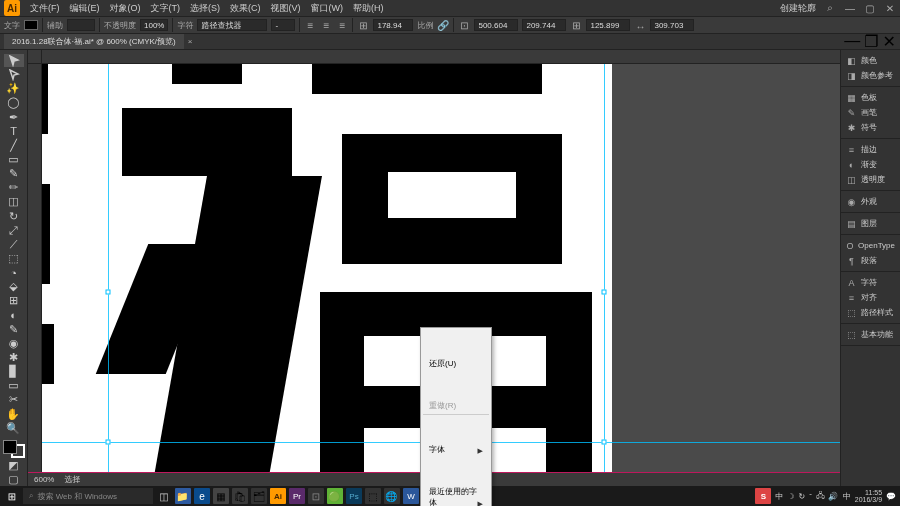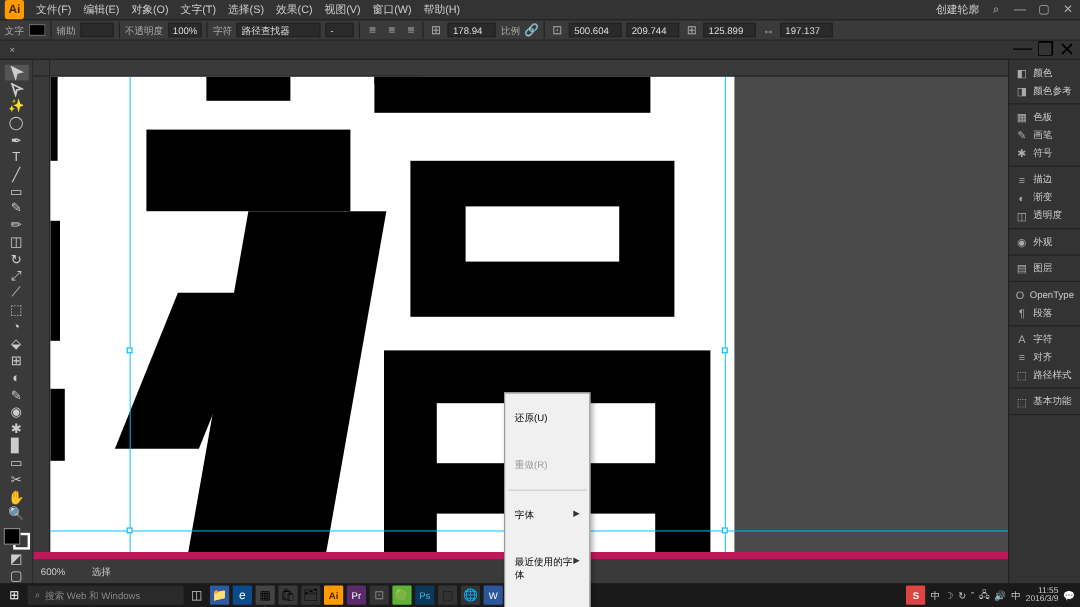--- a/index.html
+++ b/index.html
@@ -52,25 +52,25 @@
 .shape { position: absolute; background: #000; }
 
 
 .panels { width: 60px; background: #333; border-left: 1px solid #222; display: flex; flex-direction: column; }
 .pgroup { border-bottom: 1px solid #222; padding: 3px 2px; }
 .pitem { display: flex; align-items: center; gap: 4px; font-size: 8px; color: #ccc; padding: 2px 3px; }
 .pitem .pi { width: 11px; height: 11px; display: flex; align-items: center; justify-content: center; font-size: 9px; color: #aaa; }
 
 
 .ctxmenu { position: absolute; top: 327px; left: 420px; width: 72px; background: #f0f0f0; border: 1px solid #999; box-shadow: 2px 2px 4px rgba(0,0,0,0.3); font-size: 8px; color: #000; padding: 1px 0; z-index: 100; }
-.ctxmenu .mi { padding: 14px 8px; display: flex; justify-content: space-between; align-items: flex-start; }
+.ctxmenu .mi { padding: 2px 8px; display: flex; justify-content: space-between; align-items: flex-end; margin-top: 27px; }
 .ctxmenu .mi.dis { color: #999; }
 .ctxmenu .msep { height: 1px; background: #ccc; margin: 1px 2px; }
 .ctxmenu .arr { font-size: 7px; color: #333; }
-.statusbar { position: absolute; bottom: 0; left: 0; right: 0; height: 26px; background: #3a3a3a; border-top: 6px solid #be185d; font-size: 8px; color: #ccc; display: flex; align-items: center; padding: 0 6px; gap: 22px; }
+.statusbar { position: absolute; bottom: 0; left: 0; right: 0; height: 14px; background: #3a3a3a; border-top: 1px solid #be185d; font-size: 8px; color: #ccc; display: flex; align-items: center; padding: 0 6px; gap: 10px; }
 
 
 .taskbar { position: absolute; bottom: 0; left: 0; right: 0; height: 20px; background: #1a1a1a; display: flex; align-items: center; padding: 0 4px; gap: 3px; }
 .taskbar .tb { width: 16px; height: 16px; display: flex; align-items: center; justify-content: center; font-size: 10px; border-radius: 1px; }
 .taskbar .search { flex: 0 0 130px; height: 16px; background: #2a2a2a; font-size: 8px; color: #888; display: flex; align-items: center; padding: 0 6px; gap: 4px; }
 .taskbar .tray { margin-left: auto; display: flex; align-items: center; gap: 4px; font-size: 8px; color: #ccc; }
 .taskbar .clock { text-align: right; line-height: 1; font-size: 7px; }
 </style>
 </head>
 <body>
@@ -117,24 +117,25 @@
   <div class="field" style="width:40px">178.94</div>
   <span class="lbl">比例</span>
   <span class="icon">🔗</span>
   <div class="sep"></div>
   <span class="icon">⊡</span>
   <div class="field" style="width:44px">500.604</div>
   <div class="field" style="width:44px">209.744</div>
   <span class="icon">⊞</span>
   <div class="field" style="width:44px">125.899</div>
   <span class="icon">↔</span>
-  <div class="field" style="width:44px">197.137</div>
+  <div class="field" style="width:44px">309.703</div>
 </div>
 
 <div class="doctab">
+  <div class="tab">2016.1.28联合体·福.ai* @ 600% (CMYK/预览)</div>
   <div class="tabx">×</div>
   <div class="right">
     <span class="winctl">—</span>
     <span class="winctl">❐</span>
     <span class="winctl">✕</span>
   </div>
 </div>
 
 <div class="main">
 

